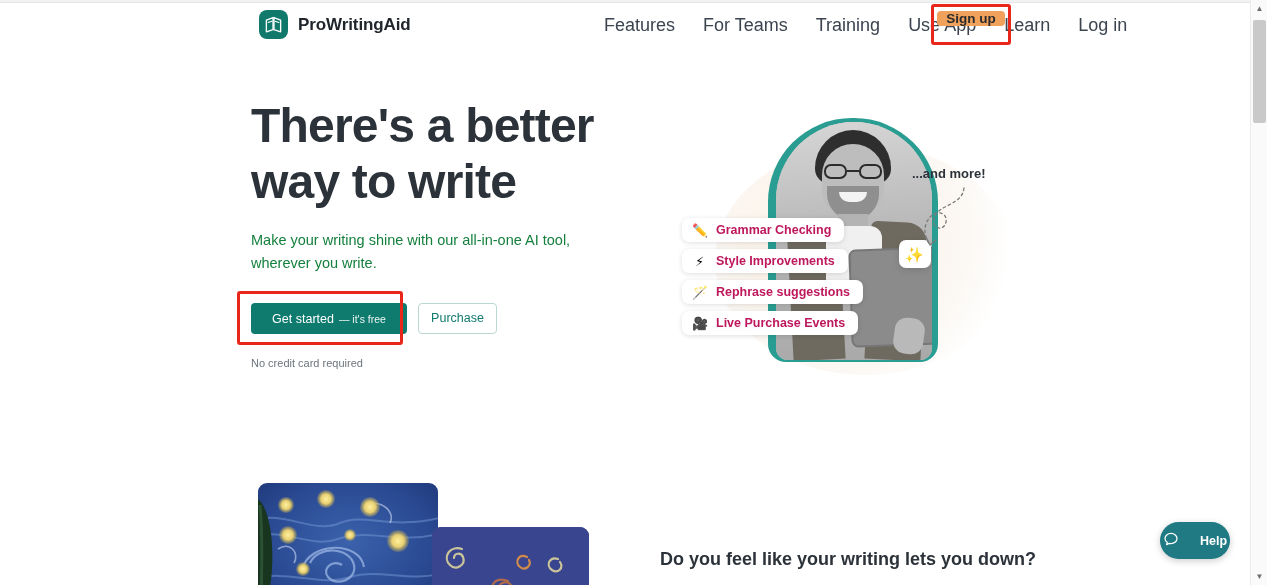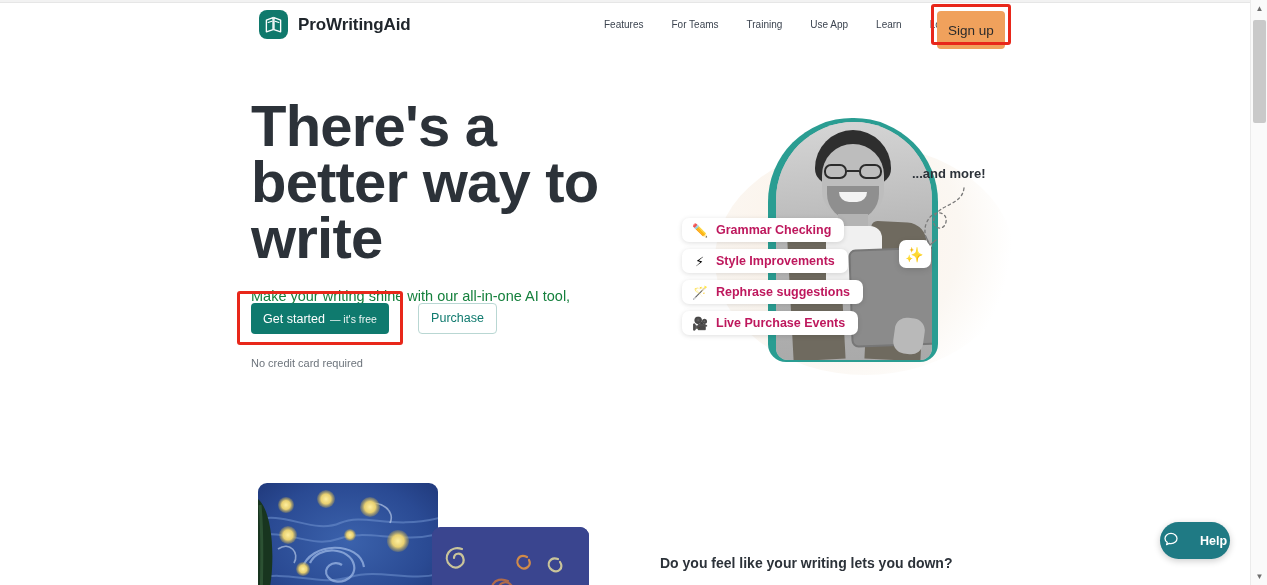--- a/index.html
+++ b/index.html
@@ -65,21 +65,21 @@
 
   .nav {
     position: absolute;
     left: 604px;
     top: 14px;
     display: flex;
     align-items: center;
     gap: 0px;
   }
   .nav-link {
-    font-size: 10px;
+    font-size: 18px;
     color: #3c4450;
     text-decoration: none;
     padding: 0 14px;
     white-space: nowrap;
     line-height: 22px;
   }
   .nav-link:first-child { padding-left: 0; }
 
   .signup-wrap {
     position: absolute;
@@ -92,42 +92,43 @@
     position: absolute;
     inset: 0;
     border: 3px solid #e8271a;
     border-radius: 3px;
     pointer-events: none;
   }
   .signup-btn {
     position: absolute;
     left: 6px; top: 7px;
     width: 68px;
-    height: 38px;
+    height: 15px;
     background: #f0a15c;
     border: none;
     border-radius: 4px;
     color: #2b2b2b;
     font-size: 13.5px;
     font-family: inherit;
     cursor: pointer;
     display: flex;
     align-items: center;
     justify-content: center;
+    font-weight: bold;
   }
 
   
   .hero-left {
     position: absolute;
     left: 251px;
     top: 98px;
     width: 350px;
   }
   .hero-title {
-    font-size: 58px;
+    font-size: 48px;
     line-height: 56px;
     font-weight: bold;
     color: #2c3239;
     letter-spacing: -0.8px;
   }
   .hero-sub {
     margin-top: 19px;
     font-size: 14.5px;
     line-height: 23px;
     color: #15803d;
@@ -150,21 +151,21 @@
   .getstarted-hl {
     position: absolute;
     inset: 0;
     border: 3px solid #e8271a;
     border-radius: 3px;
     pointer-events: none;
   }
   .btn-getstarted {
     position: absolute;
     left: 14px; top: 12px;
-    width: 138px;
+    width: 156px;
     height: 31px;
     background: #0f7a6e;
     border: none;
     border-radius: 4px;
     color: #ffffff;
     font-size: 12.5px;
     font-family: inherit;
     cursor: pointer;
     display: flex;
     align-items: center;
@@ -394,25 +395,24 @@
     width: 157px;
     height: 100px;
     border-radius: 9px;
     background: #3a458f;
     overflow: hidden;
   }
   .bottom-q {
     position: absolute;
     left: 660px;
     top: 549px;
-    font-size: 14px;
+    font-size: 18px;
     font-weight: bold;
     color: #2c3239;
     white-space: nowrap;
-    margin-top: 6px;
   }
 
   
   .help-btn {
     position: absolute;
     left: 1160px;
     top: 522px;
     width: 70px;
     height: 37px;
     background: #1f7a84;

